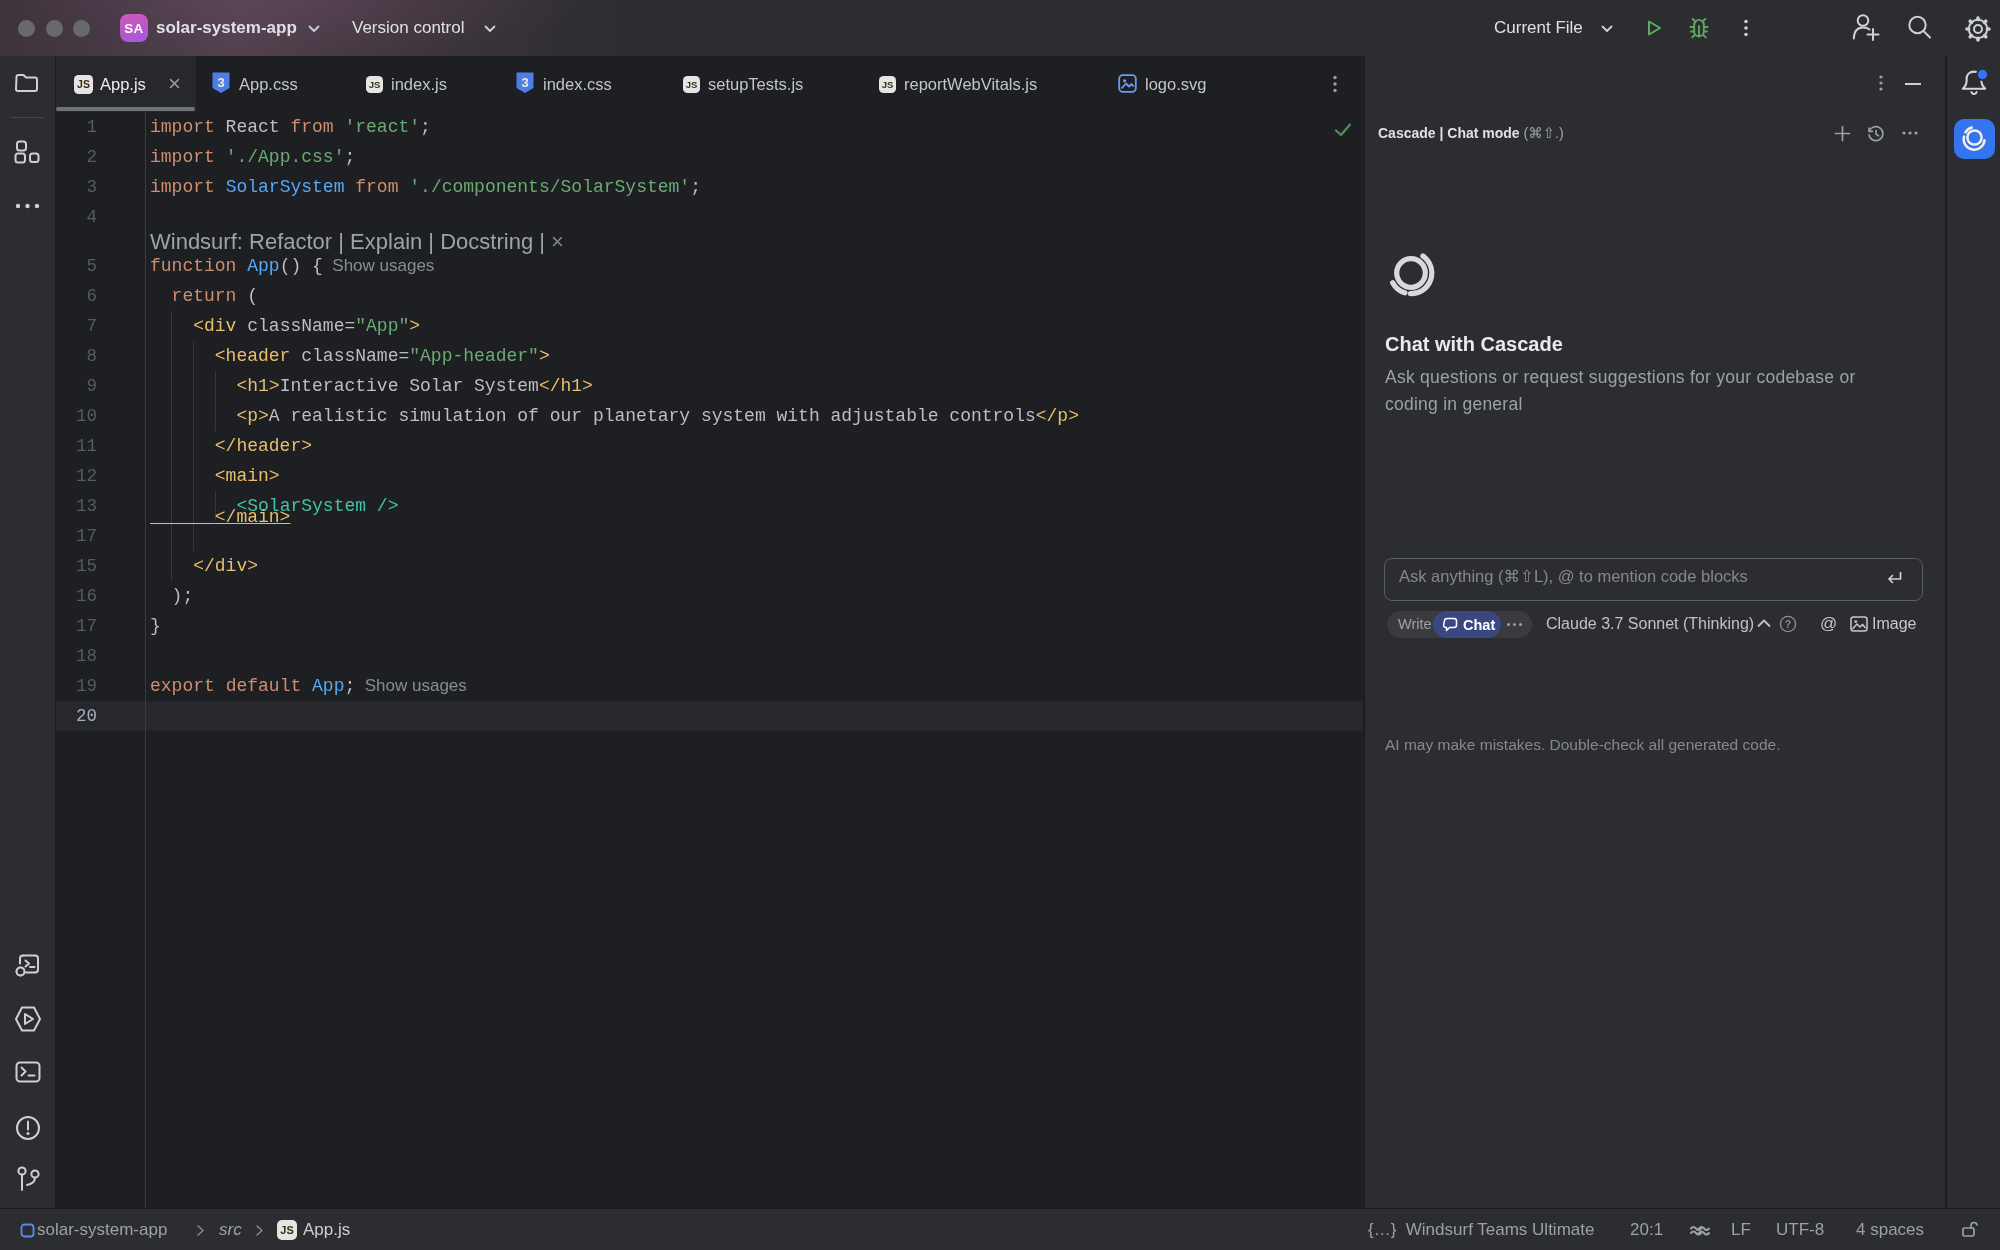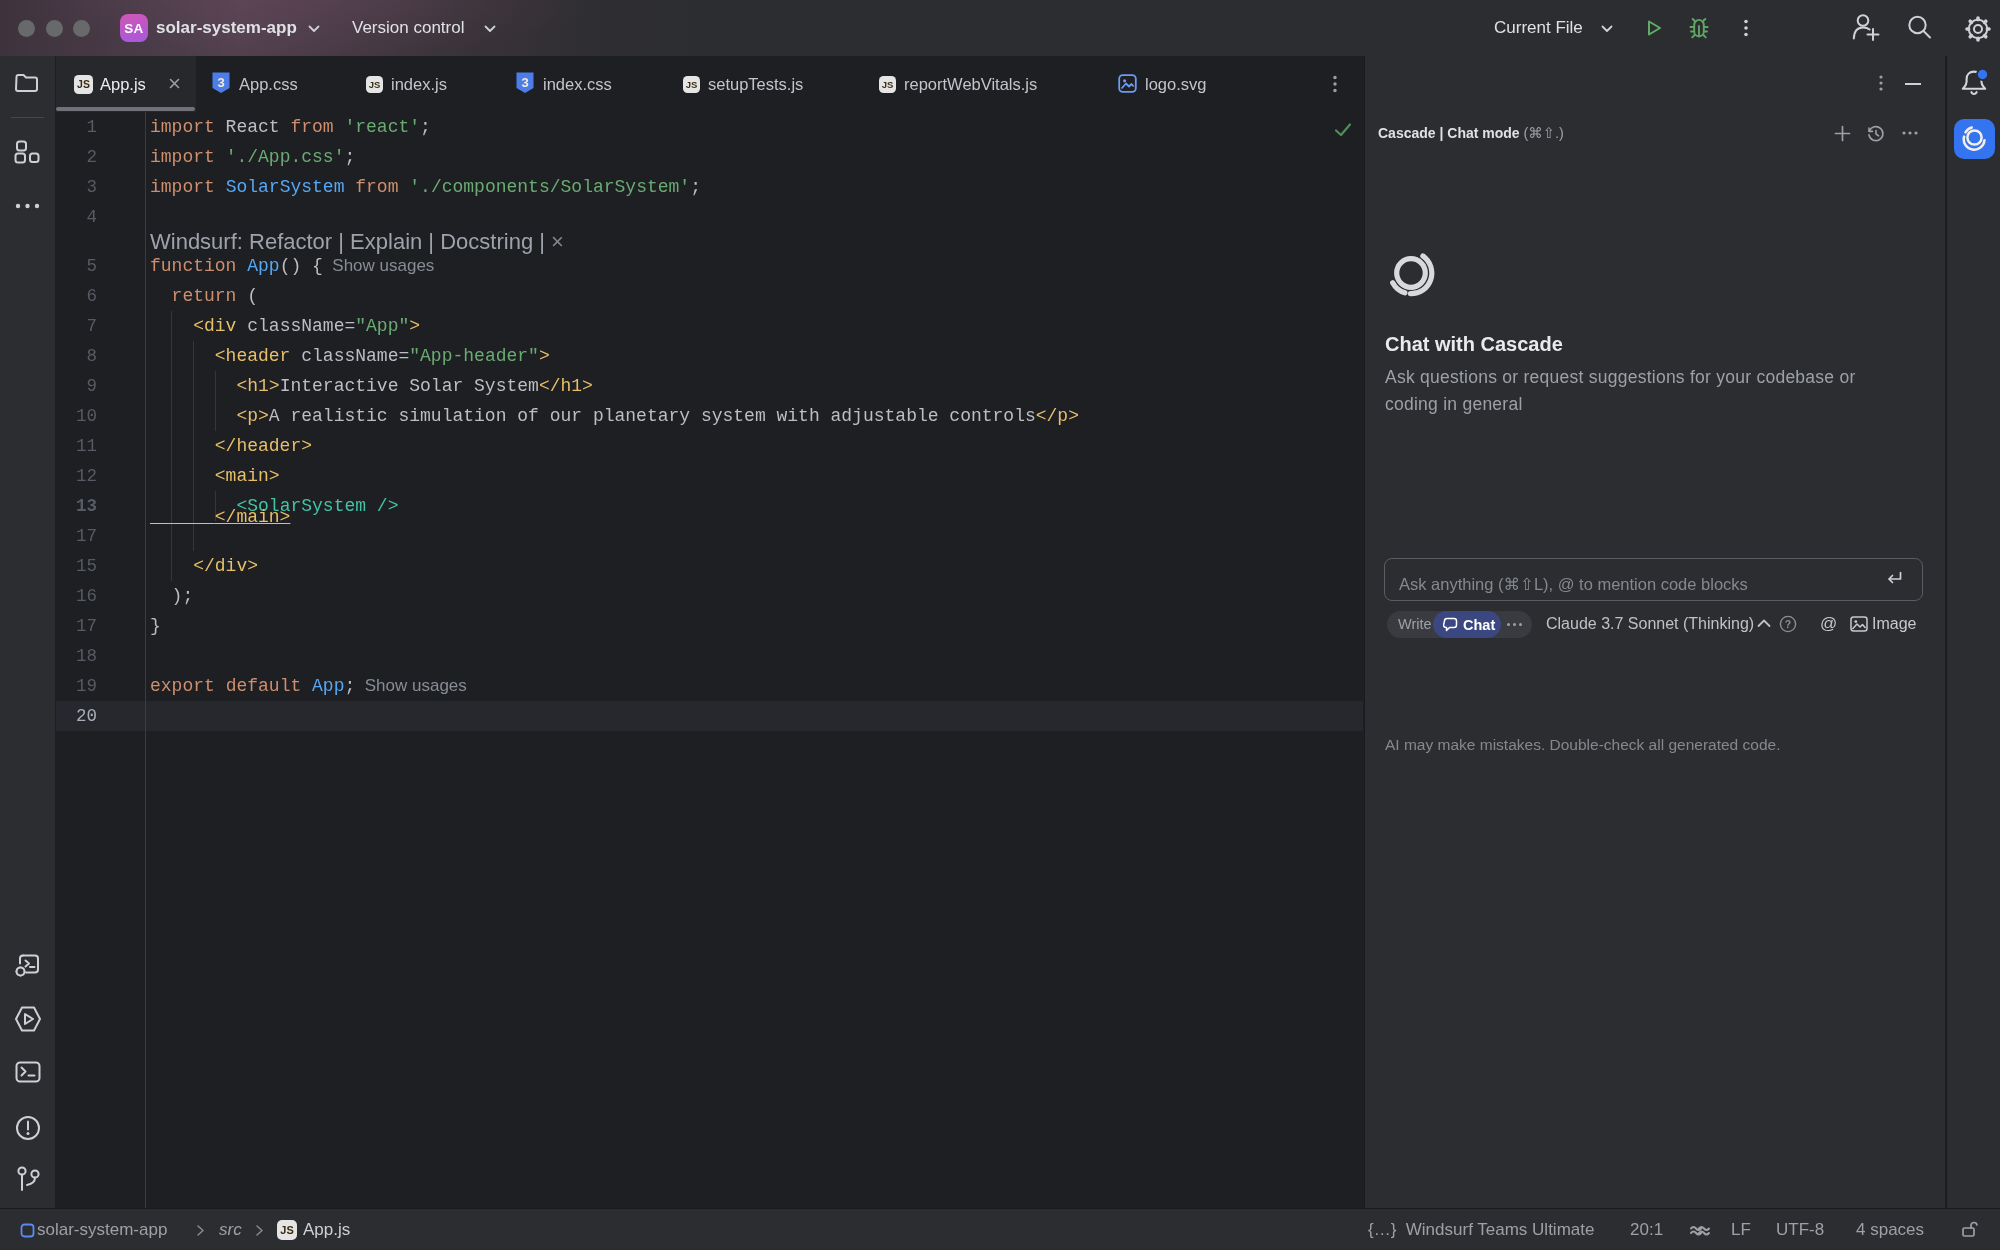--- a/index.html
+++ b/index.html
@@ -185,21 +185,21 @@
 <div class="ln" style="top:60px;">3</div>
 <div class="ln" style="top:90px;">4</div>
 <div class="ln" style="top:139px;">5</div>
 <div class="ln" style="top:169px;">6</div>
 <div class="ln" style="top:199px;">7</div>
 <div class="ln" style="top:229px;">8</div>
 <div class="ln" style="top:259px;">9</div>
 <div class="ln" style="top:289px;">10</div>
 <div class="ln" style="top:319px;">11</div>
 <div class="ln" style="top:349px;">12</div>
-<div class="ln" style="top:379px;font-weight:bold;">13</div>
+<div class="ln" style="top:379px;">13</div>
 <div class="ln" style="top:409px;">17</div>
 <div class="ln" style="top:439px;">15</div>
 <div class="ln" style="top:469px;">16</div>
 <div class="ln" style="top:499px;">17</div>
 <div class="ln" style="top:529px;">18</div>
 <div class="ln" style="top:559px;">19</div>
 <div class="ln" style="top:589px;color:#a9adb5;">20</div>
 <div class="cl" style="top:0;"><span class="kw">import</span> React <span class="kw">from</span> <span class="str">'react'</span>;</div>
 <div class="cl" style="top:30px;"><span class="kw">import</span> <span class="str">'./App.css'</span>;</div>
 <div class="cl" style="top:60px;"><span class="kw">import</span> <span class="blu">SolarSystem</span> <span class="kw">from</span> <span class="str">'./components/SolarSystem'</span>;</div>
@@ -253,21 +253,21 @@
 
 <svg class="abs" style="left:20px;top:191px;" width="52" height="52" viewBox="-26 -26 52 52" fill="none" stroke="#d7d9dd" stroke-width="5.2" stroke-linecap="round">
 <circle cx="0" cy="0" r="14.3"></circle>
 <path d="M11.9 -17 A20.7 20.7 0 0 1 -0.7 20.7"></path>
 <path d="M-6.1 19.8 A20.7 20.7 0 0 1 -18.3 9.7"></path>
 </svg>
 <div class="abs" style="left:20px;top:277px;font-size:20px;font-weight:700;color:#e8eaed;">Chat with Cascade</div>
 <div class="abs" style="left:20px;top:308px;width:540px;font-size:17.5px;letter-spacing:0.25px;line-height:27px;color:#9da0a6;">Ask questions or request suggestions for your codebase or<br>coding in general</div>
 
 <div class="abs" style="left:19px;top:502px;width:539px;height:43px;border:1px solid #5a5d63;border-radius:8px;"></div>
-<div class="abs" style="left:34px;top:511px;font-size:16.5px;color:#85888e;margin-top:8px;">Ask anything (⌘⇧L), @ to mention code blocks</div>
+<div class="abs" style="left:34px;top:511px;font-size:16.5px;color:#85888e;">Ask anything (⌘⇧L), @ to mention code blocks</div>
 <svg class="abs" style="left:520px;top:514px;" width="19" height="17" viewBox="0 0 19 17" fill="none" stroke="#ced0d6" stroke-width="1.7" stroke-linecap="round" stroke-linejoin="round">
 <path d="M15.5 2.5 v6.5 H4.5"></path>
       <path d="M7.5 5.5 L4 9 L7.5 12.5"></path>
     </svg>
 
 <div class="abs" style="left:22px;top:555px;width:145px;height:27px;border-radius:14px;background:#393b40;"></div>
 <div class="abs" style="left:33px;top:560px;font-size:14.5px;color:#9da0a6;">Write</div>
 <div class="abs" style="left:68px;top:555px;width:68px;height:27px;border-radius:14px;background:#3a4781;"></div>
 <svg class="abs" style="left:78px;top:561px;" width="15" height="15" viewBox="0 0 15 15" fill="none" stroke="#fff" stroke-width="1.5" stroke-linejoin="round">
       <path d="M1.5 4 q0-2.5 2.5-2.5 h7 q2.5 0 2.5 2.5 v4 q0 2.5-2.5 2.5 h-4.5 l-3 3 v-3 h-.5 q-2.5 0-2.5-2.5 z"></path>

